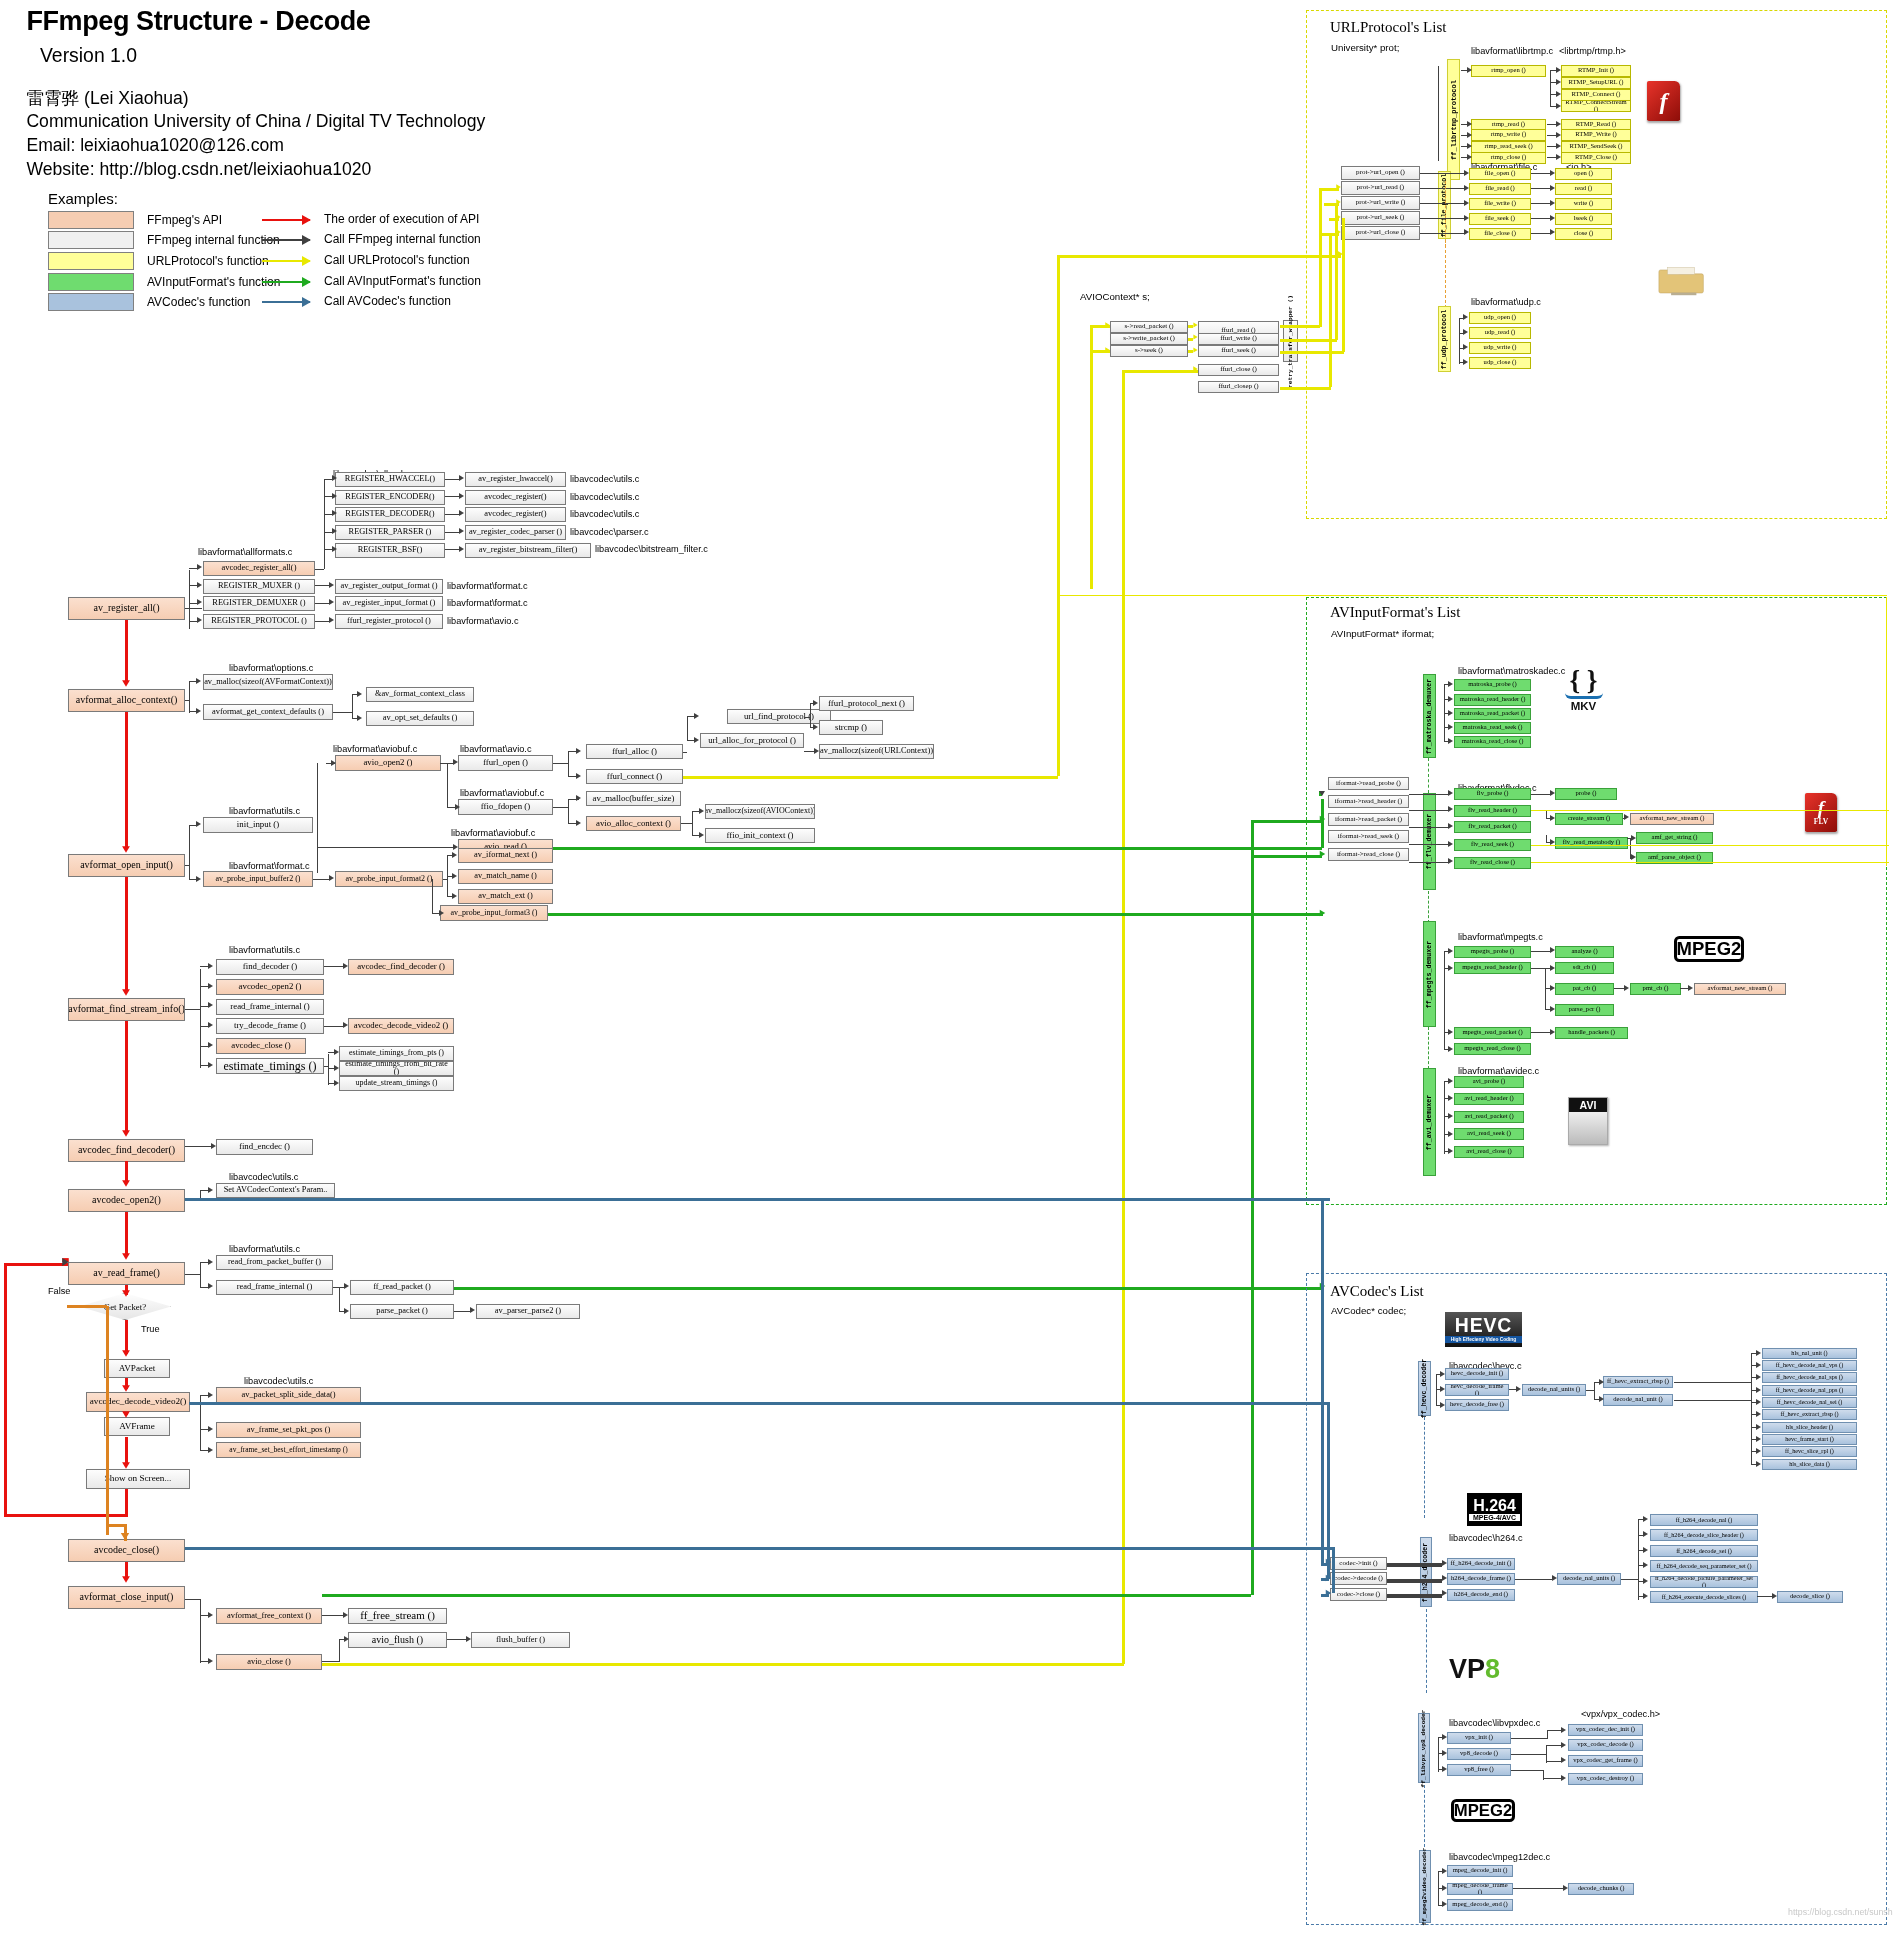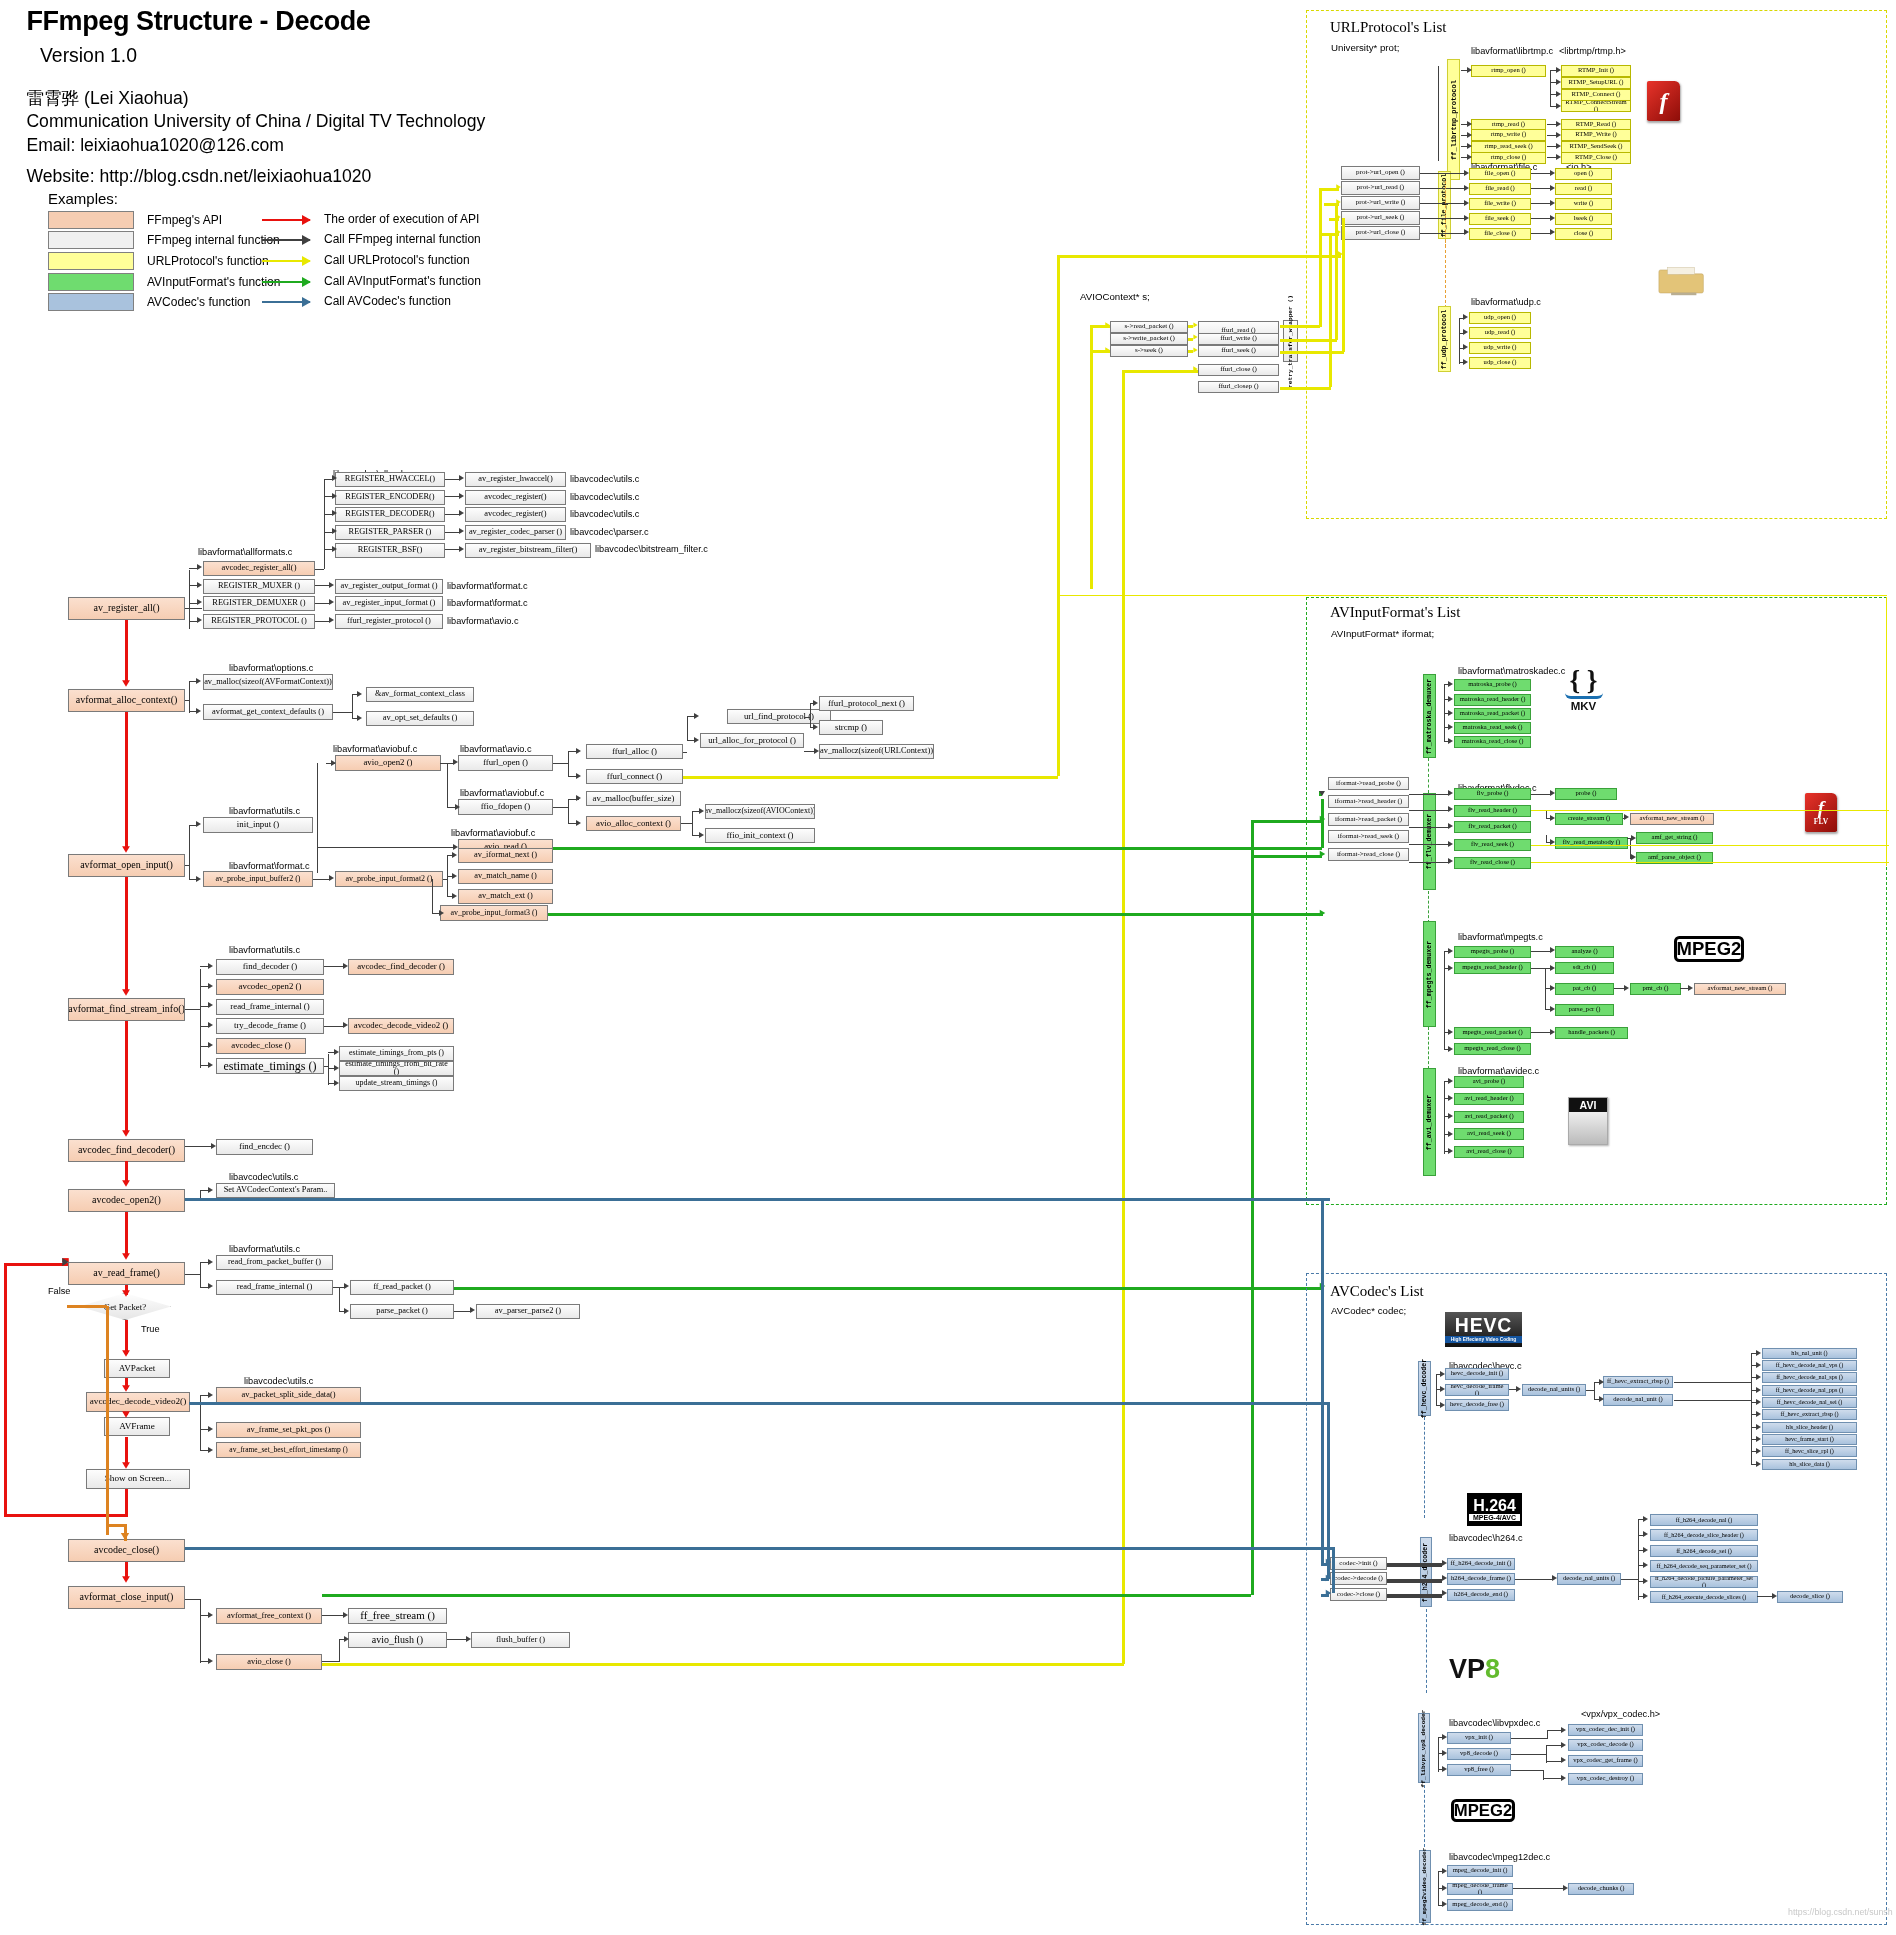--- a/index.html
+++ b/index.html
@@ -120,21 +120,21 @@
 </head>
 <body>
 
 <div id="canvas">
 
   <div class="title" id="doc-title">FFmpeg Structure - Decode</div>
   <div class="title" id="doc-ver">Version 1.0</div>
   <div class="author-line" style="top:86px">雷霄骅 (Lei Xiaohua)</div>
   <div class="author-line" style="top:111px">Communication University of China / Digital TV Technology</div>
   <div class="author-line" style="top:135px">Email:  leixiaohua1020@126.com</div>
-  <div class="author-line" style="top:166px">Website:  http://blog.csdn.net/leixiaohua1020</div>
+  <div class="author-line" style="top:159px">Website:  http://blog.csdn.net/leixiaohua1020</div>
 
   <div id="legend-title">Examples:</div>
   <div id="legend-swatches">
       <div class="lg-row" style="left: 48px; top: 211px; width: 308px;">
         <div class="lg-swatch" style="background: rgb(246, 205, 178);"></div>
         <div class="lg-text">FFmpeg's  API</div>
       </div>
       <div class="lg-row" style="left: 48px; top: 231px; width: 308px;">
         <div class="lg-swatch" style="background: rgb(240, 240, 240);"></div>
         <div class="lg-text">FFmpeg  internal function</div>

